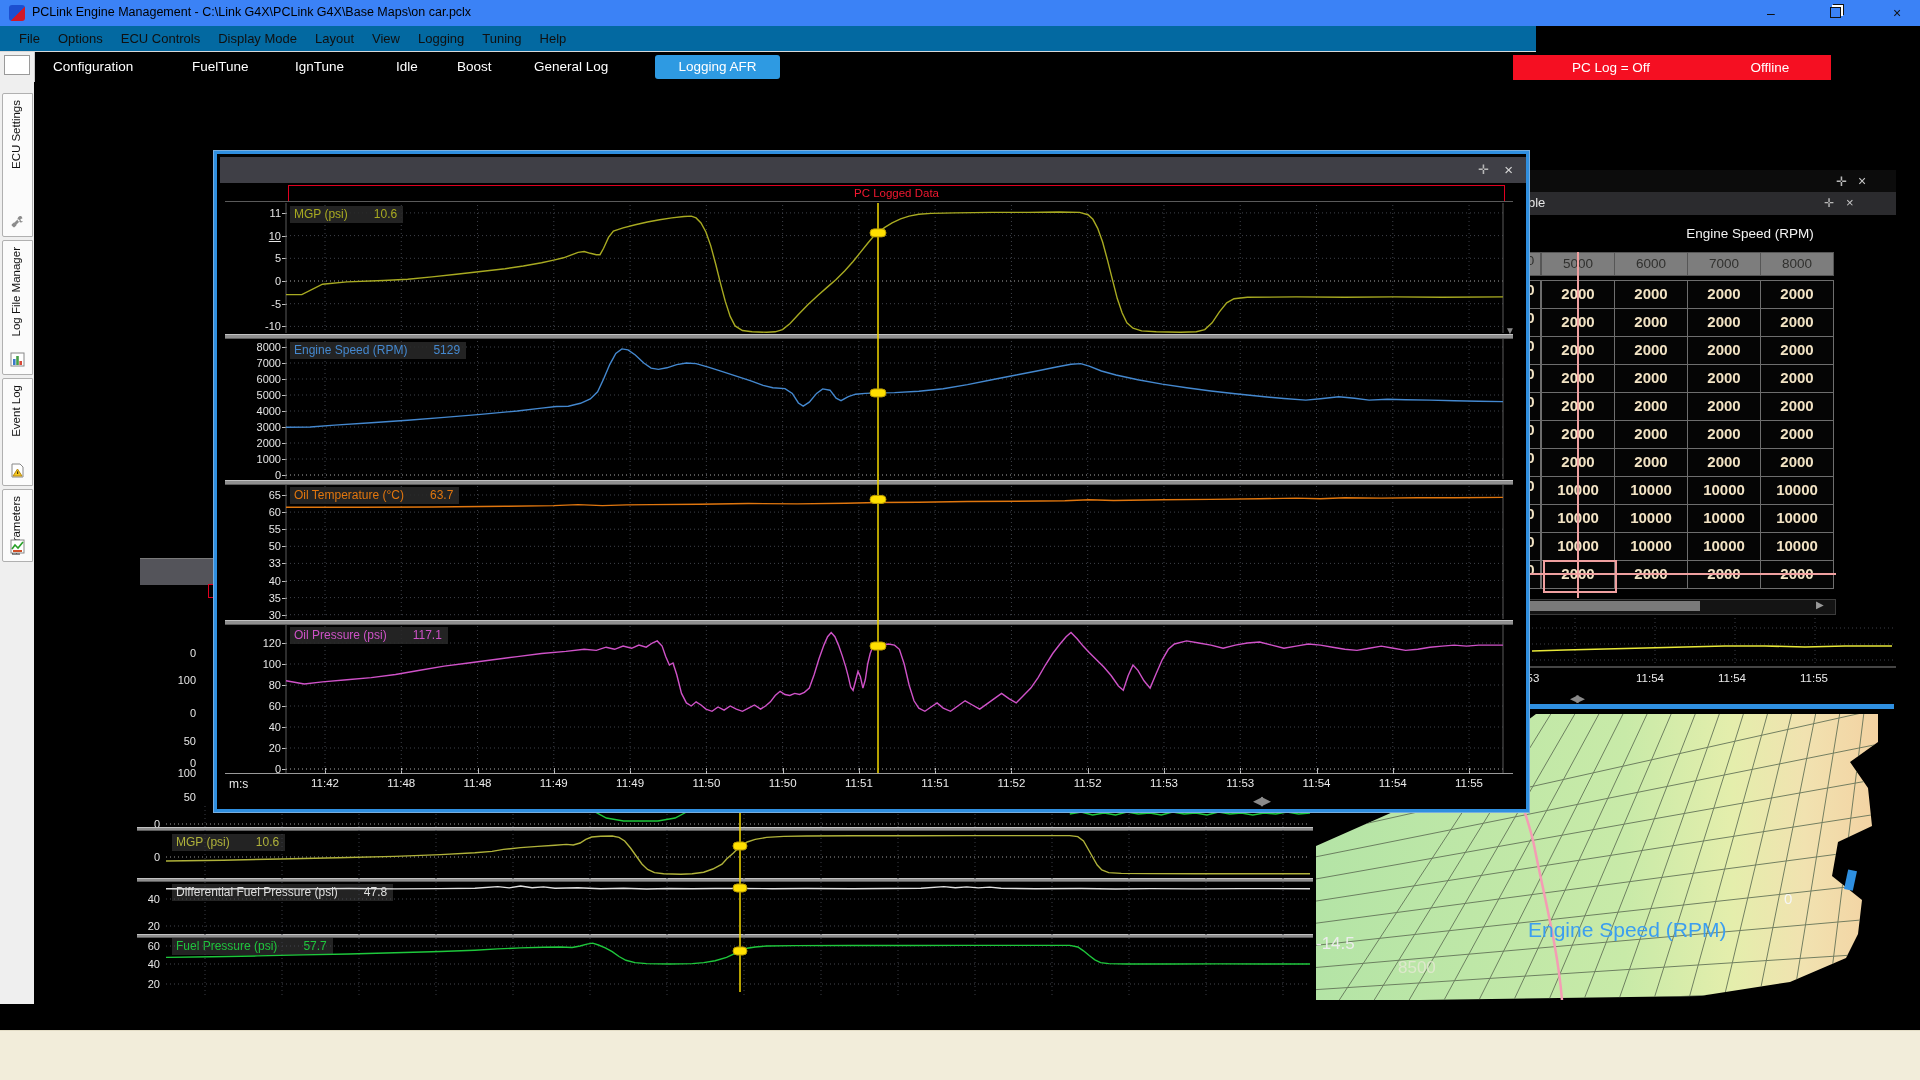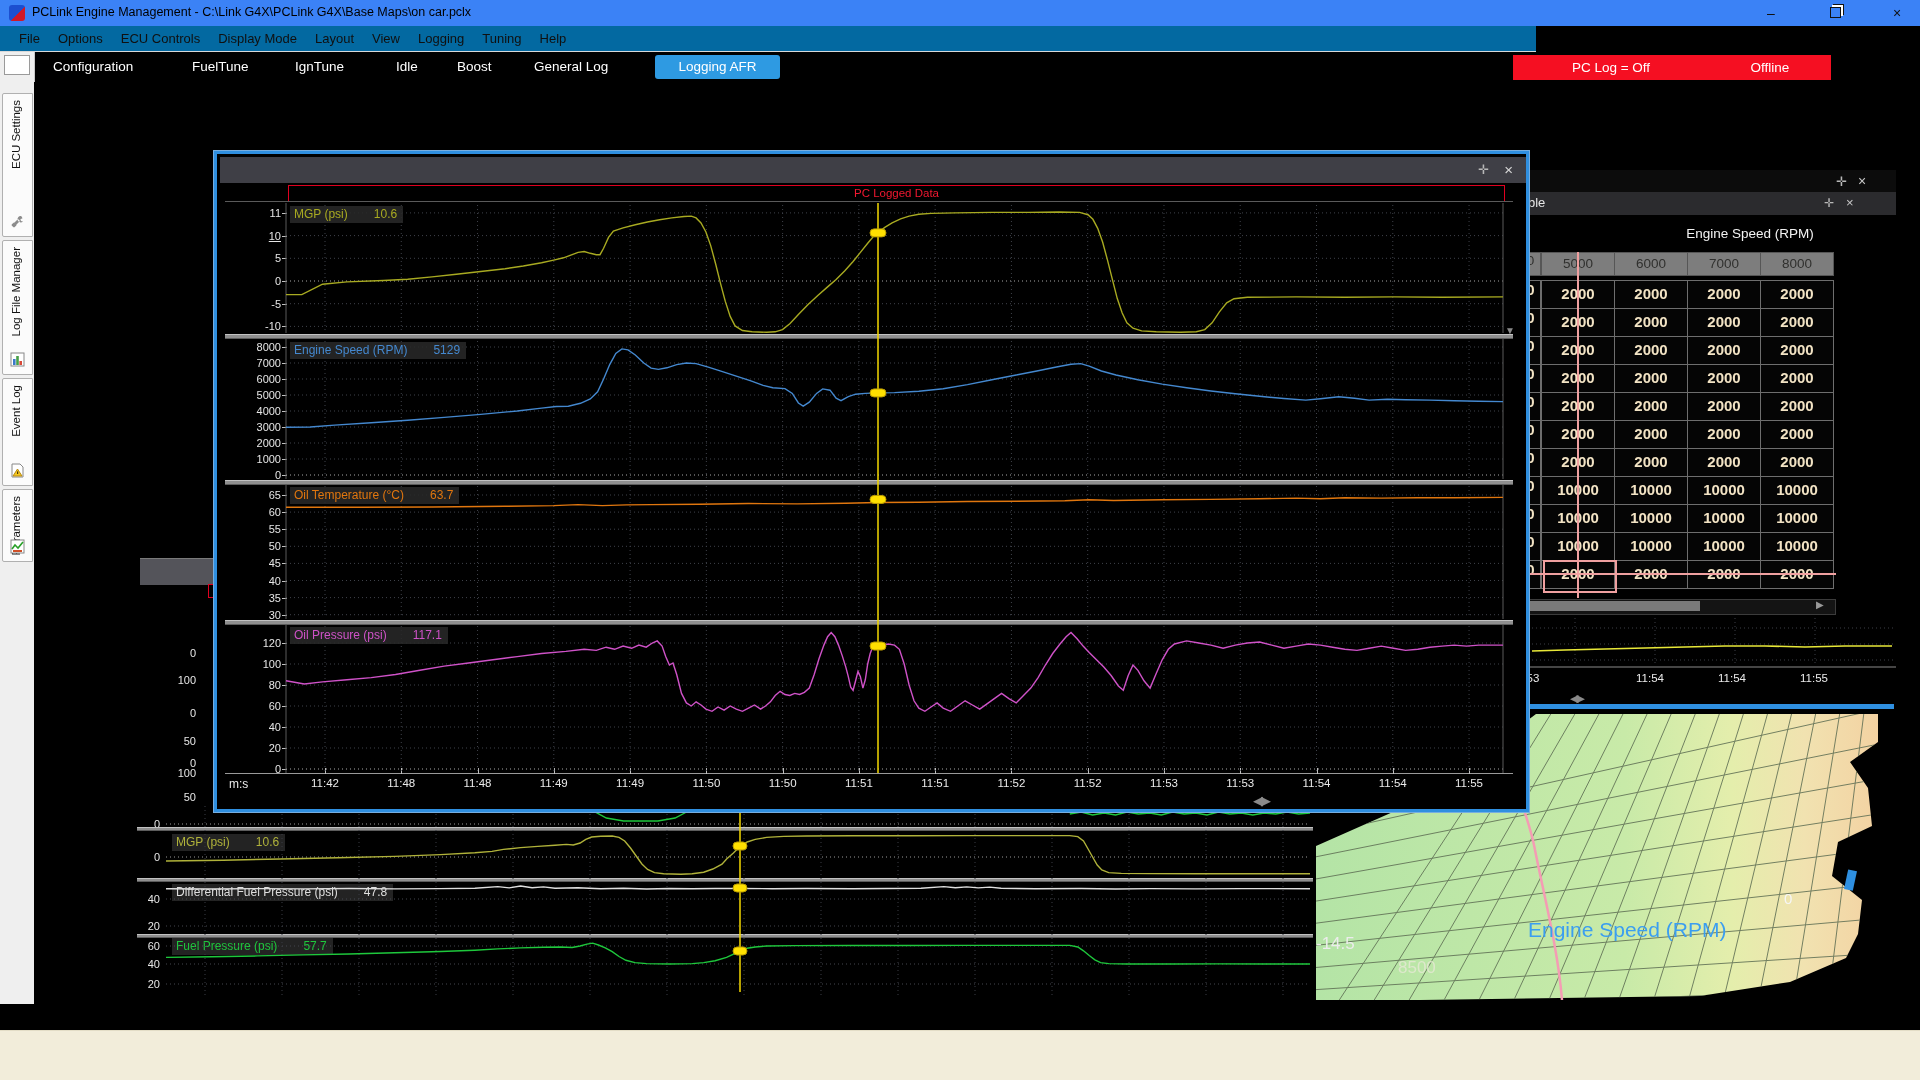--- a/index.html
+++ b/index.html
@@ -355,21 +355,21 @@
         <div style="position: absolute; left: 65px; top: 321px; width: 5px; height: 1px; background: rgb(192, 192, 192);"></div>
         <div class="plabel" style="position: absolute; left: 73px; top: 188px; color: rgb(68, 136, 207); z-index: 4;"><span>Engine Speed (RPM)</span><b>5129</b></div>
         <div class="ytick" style="position: absolute; left: 14px; top: 341px; width: 50px;">65</div>
         <div style="position: absolute; left: 65px; top: 341px; width: 5px; height: 1px; background: rgb(192, 192, 192);"></div>
         <div class="ytick" style="position: absolute; left: 14px; top: 358.1px; width: 50px;">60</div>
         <div style="position: absolute; left: 65px; top: 358.1px; width: 5px; height: 1px; background: rgb(192, 192, 192);"></div>
         <div class="ytick" style="position: absolute; left: 14px; top: 375.2px; width: 50px;">55</div>
         <div style="position: absolute; left: 65px; top: 375.2px; width: 5px; height: 1px; background: rgb(192, 192, 192);"></div>
         <div class="ytick" style="position: absolute; left: 14px; top: 392.3px; width: 50px;">50</div>
         <div style="position: absolute; left: 65px; top: 392.3px; width: 5px; height: 1px; background: rgb(192, 192, 192);"></div>
-        <div class="ytick" style="position: absolute; left: 14px; top: 409.4px; width: 50px;">45</div>
+        <div class="ytick" style="position: absolute; left: 14px; top: 409.4px; width: 50px;">33</div>
         <div style="position: absolute; left: 65px; top: 409.4px; width: 5px; height: 1px; background: rgb(192, 192, 192);"></div>
         <div class="ytick" style="position: absolute; left: 14px; top: 426.5px; width: 50px;">40</div>
         <div style="position: absolute; left: 65px; top: 426.5px; width: 5px; height: 1px; background: rgb(192, 192, 192);"></div>
         <div class="ytick" style="position: absolute; left: 14px; top: 443.6px; width: 50px;">35</div>
         <div style="position: absolute; left: 65px; top: 443.6px; width: 5px; height: 1px; background: rgb(192, 192, 192);"></div>
         <div class="ytick" style="position: absolute; left: 14px; top: 460.7px; width: 50px;">30</div>
         <div style="position: absolute; left: 65px; top: 460.7px; width: 5px; height: 1px; background: rgb(192, 192, 192);"></div>
         <div class="plabel" style="position: absolute; left: 73px; top: 333px; color: rgb(224, 118, 14); z-index: 4;"><span>Oil Temperature (°C)</span><b>63.7</b></div>
         <div class="ytick" style="position: absolute; left: 14px; top: 489px; width: 50px;">120</div>
         <div style="position: absolute; left: 65px; top: 489px; width: 5px; height: 1px; background: rgb(192, 192, 192);"></div>

